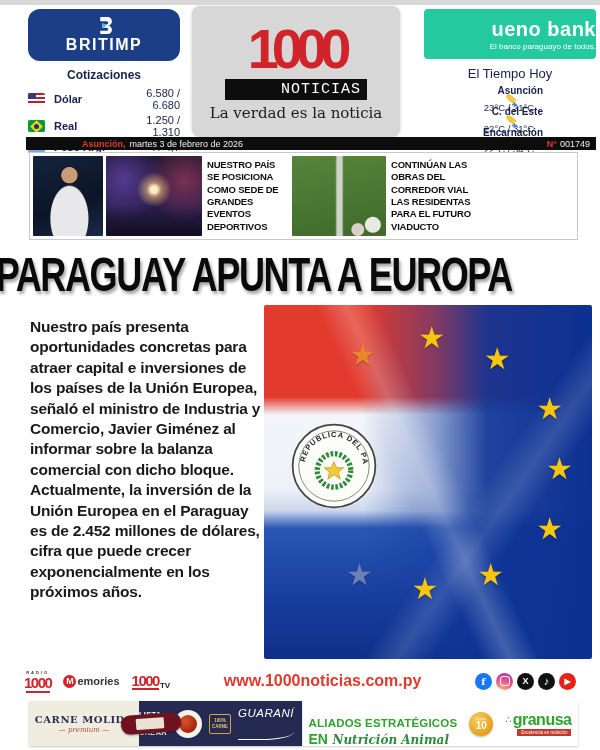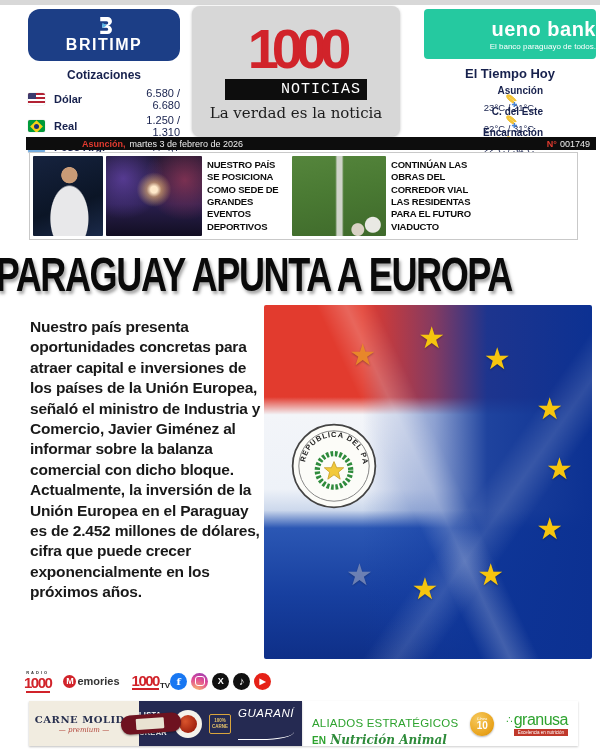--- a/index.html
+++ b/index.html
@@ -39,21 +39,21 @@
                font-family:"Liberation Sans", sans-serif; }
   .noticias-bar { background:#0d0d0d; width:142px; height:21px; margin-top:2px;
                   display:flex; align-items:center; justify-content:flex-end; padding-right:6px; }
   .noticias-word { color:#fff; font-family:Liberation Mono, monospace; font-size:15px; letter-spacing:1px; }
   .masthead-tagline { font-family:"DejaVu Serif", serif; font-size:15px; color:#1c1c1c; margin-top:4px; }
 
   .ueno-box { background:#25c9a0; border-radius:4px; height:50px; display:flex; flex-direction:column;
               align-items:flex-end; justify-content:center; cursor:pointer; }
   .ueno-name { color:#fff; font-weight:800; font-size:20px; letter-spacing:0.5px; }
   .ueno-tagline { color:#fff; font-size:8px; margin-top:1px; }
-  .weather-title { text-align:center; font-weight:700; font-size:13px; color:#17214d; margin:7px 0 4px; }
+  .weather-title { text-align:center; font-weight:400; font-size:13px; color:#17214d; margin:7px 0 4px; }
   .weather-row { display:flex; align-items:center; margin:2px 12px; height:19px;flex-direction:column; }
   .weather-city { font-weight:800; font-size:10px; color:#17214d; width:66px; text-align:right; }
   .sun { width:13px; height:13px; border:3px solid #f3c437; border-right-color:transparent;
          border-radius:50%; margin:0 10px 0 12px; position:relative; transform:rotate(40deg); }
   .sun::after { content:"✚"; position:absolute; right:-6px; bottom:-7px; font-size:7px; color:#4a86d8;
                 transform:rotate(-40deg); }
   .weather-temps { font-size:9.5px; color:#17214d; flex:1; text-align:right; padding-right:2px; }
 
   
   .date-bar { position:absolute; top:137px; left:26px; width:570px; height:13px; background:#0d0d0d;
@@ -166,35 +166,35 @@
               display:flex; align-items:center; justify-content:center; }
   .gu-plate::after { content:""; width:18px; height:18px; border-radius:50%;
                      background:radial-gradient(circle at 35% 35%, #d9542c, #a32410 70%); }
   .gu-badge { width:22px; height:20px; border:1px solid #d9a43c; border-radius:2px; color:#e7c46a;
               font-size:4.5px; font-weight:800; display:flex; flex-direction:column; align-items:center;
               justify-content:center; line-height:1.3; }
   .gu-brand { color:#fff; font-weight:400; font-style:italic; font-size:11.5px; letter-spacing:0.5px;
               border-bottom:1.5px solid #fff; border-radius:0 0 60%/8px; padding-bottom:20px; }
   .ad-granusa { flex:1; background:#fff; display:flex; align-items:center; justify-content:center;
                 gap:12px; cursor:pointer; box-shadow:0 1px 2px rgba(0,0,0,.2); }
-  .gr-line1 { color:#2ea32f; font-weight:400; font-size:11.5px; letter-spacing:0.2px;margin-top:18px; }
+  .gr-line1 { color:#2ea32f; font-weight:700; font-size:11.5px; letter-spacing:0.2px;margin-top:18px; }
   .gr-line2 { margin-top:1px; }
-  .gr-prefix { color:#2ea32f; font-weight:800; font-size:10px; }
+  .gr-prefix { color:#2ea32f; font-weight:800; font-size:14px; }
   .gr-script { font-family:"DejaVu Serif", serif; font-style:italic; font-weight:700; color:#2e8b3a;
                font-size:12px; }
   .gr-badge { width:24px; height:24px; border-radius:50%;
               background:radial-gradient(circle at 35% 30%, #f6c95e, #e8a21a 70%, #c07f0c);
               color:#fff; display:flex; flex-direction:column; align-items:center; justify-content:center;
               box-shadow:0 1px 2px rgba(0,0,0,.3); }
   .gr-badge-top { font-size:4px; font-style:italic; }
   .gr-badge-num { font-size:10px; font-weight:800; line-height:1; }
   .gr-brandblock { display:flex; flex-direction:column; align-items:center; }
   .gr-brandrow { display:flex; align-items:center; gap:1px; }
   .gr-leaf { color:#2ea32f; font-size:10px; }
-  .gr-brand { color:#2ea32f; font-weight:400; font-size:16px; letter-spacing:-0.5px; line-height:1;text-align:right; }
+  .gr-brand { color:#2ea32f; font-weight:700; font-size:16px; letter-spacing:-0.5px; line-height:1;text-align:right; }
   .gr-tagline { background:#c0392b; color:#fff; font-size:4.5px; padding:1px 4px; margin-top:1px;
                 align-self:flex-end; }
 </style>
 </head>
 <body>
 
 <div class="page">
   <div class="top-strip"></div>
 
   <div class="col-left">
@@ -309,20 +309,21 @@
       </div>
       <div class="brand-memories">
         <span class="mem-circle">M</span>
         <span class="mem-rest">emories</span>
       </div>
       <div class="brand-tv">
         <span class="tv-main">1000</span>
         <span class="tv-suffix">TV</span>
       </div>
     </div>
+    <div class="site-url">www.1000noticias.com.py</div>
     <div class="socials">
       <span class="soc soc-fb"></span>
       <span class="soc soc-ig"></span>
       <span class="soc soc-x"></span>
       <span class="soc soc-tt"></span>
       <span class="soc soc-yt"></span>
     </div>
   </div>
 
   <div class="ads">

